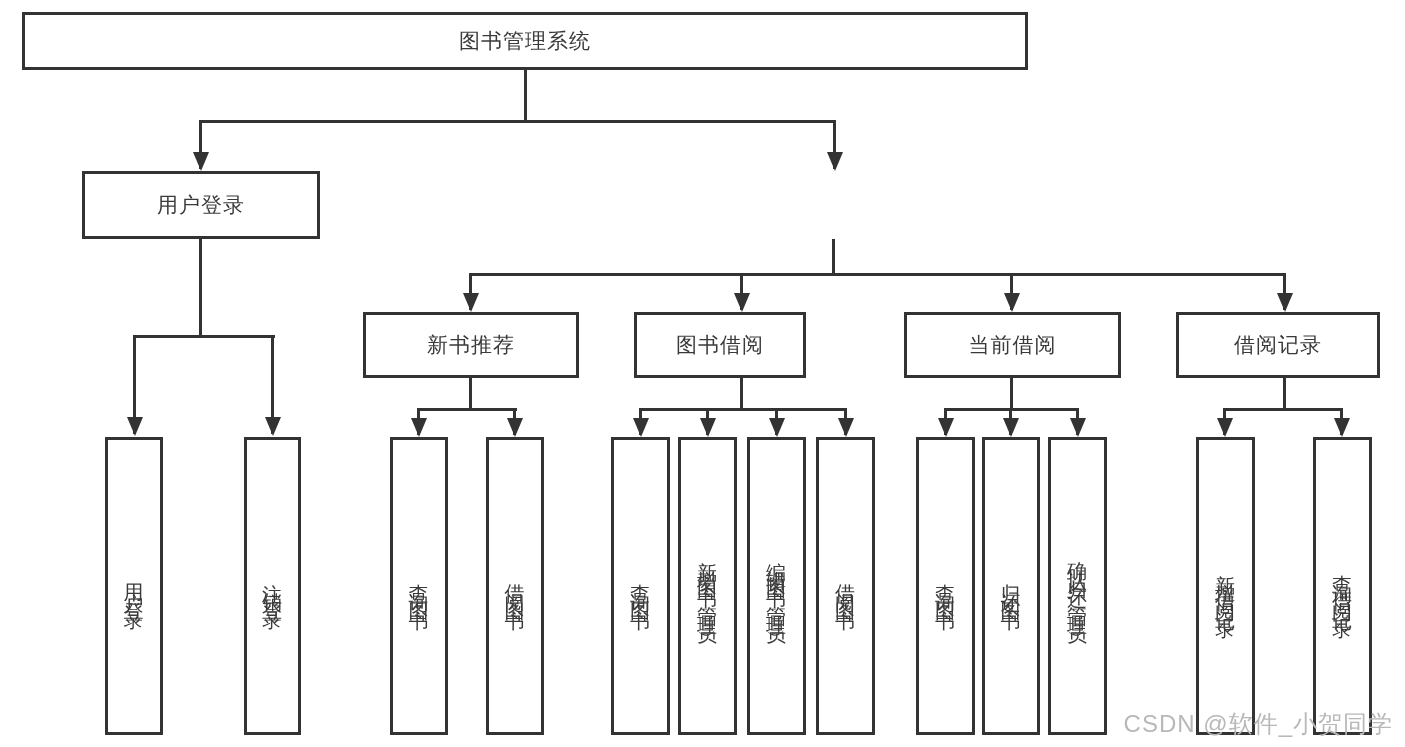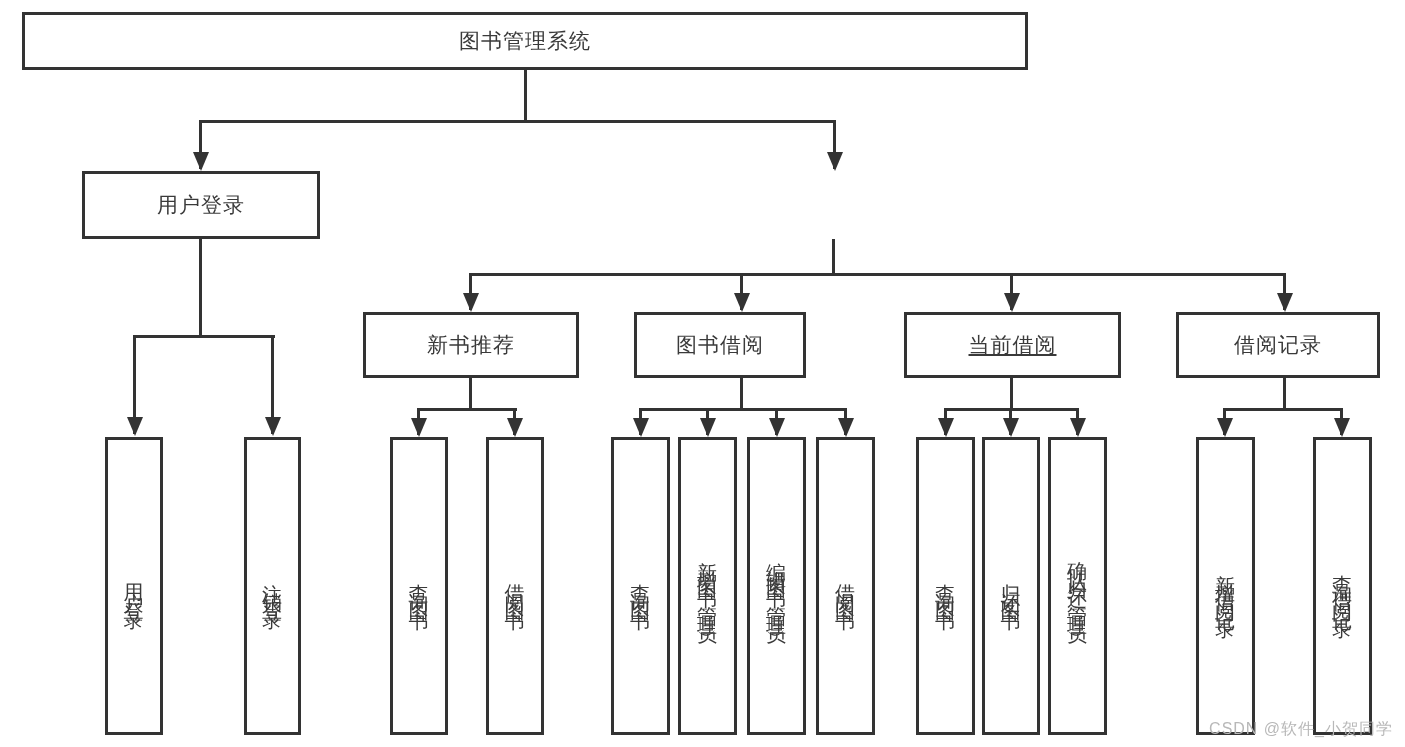--- a/index.html
+++ b/index.html
@@ -20,21 +20,21 @@
   }
   .vline{position:absolute;width:3px;background:#333;}
   .hline{position:absolute;height:3px;background:#333;}
   .arrow{position:absolute;width:3px;background:#333;}
   .arrow::after{
     content:"";position:absolute;bottom:-2px;left:50%;transform:translateX(-50%);
     width:0;height:0;border:solid transparent;
     border-width:19px 8px 0 8px;border-top-color:#333;
   }
   #watermark{
-    position:absolute;right:12px;bottom:7px;font-size:16px;color:#b8b8b8;
+    position:absolute;right:12px;bottom:7px;font-size:24px;color:#b8b8b8;
     letter-spacing:1px;white-space:nowrap;
   }
 </style>
 </head>
 <body>
 
 <div id="stage">
 
   <div class="hbox" style="left:22px;top:12px;width:1006px;height:58px;">
     <span>图书管理系统</span>
@@ -60,21 +60,21 @@
   <div class="arrow" style="left:740px;top:273px;height:37px;"></div>
   <div class="arrow" style="left:1010px;top:273px;height:37px;"></div>
   <div class="arrow" style="left:1283px;top:273px;height:37px;"></div>
 
   <div class="hbox" style="left:363px;top:312px;width:216px;height:66px;">
     <span>新书推荐</span>
   </div>
   <div class="hbox" style="left:634px;top:312px;width:172px;height:66px;">
     <span>图书借阅</span>
   </div>
-  <div class="hbox" style="left:904px;top:312px;width:217px;height:66px;text-decoration:underline;">
+  <div class="hbox" style="left:904px;top:312px;width:217px;height:66px;">
     <span>当前借阅</span>
   </div>
   <div class="hbox" style="left:1176px;top:312px;width:204px;height:66px;">
     <span>借阅记录</span>
   </div>
 
   <div class="vline" style="left:469px;top:378px;height:30px;"></div>
   <div class="hline" style="left:418px;top:408px;width:99px;"></div>
   <div class="arrow" style="left:417px;top:408px;height:27px;"></div>
   <div class="arrow" style="left:513px;top:408px;height:27px;"></div>

